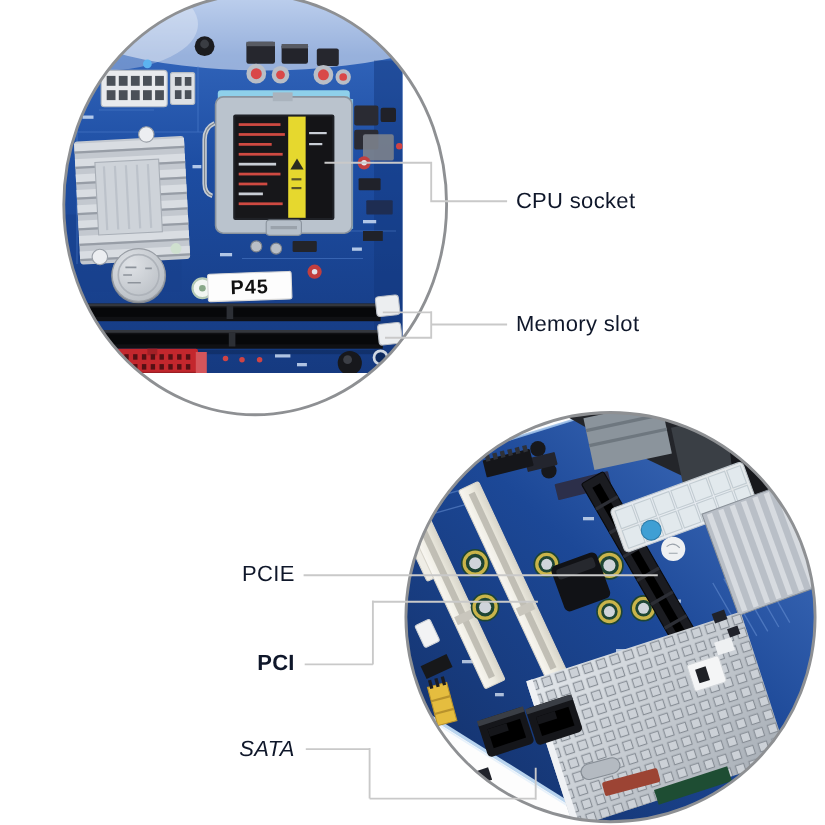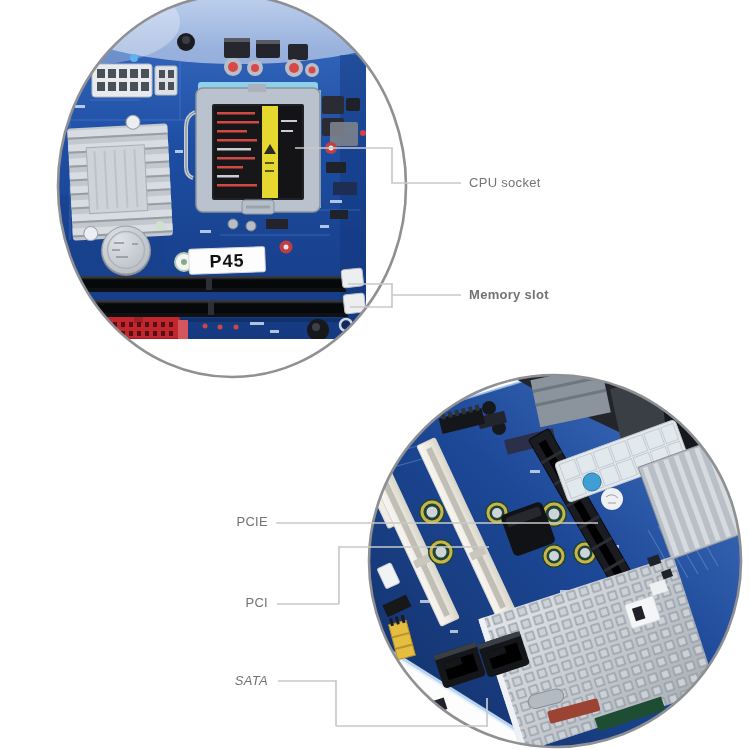--- a/index.html
+++ b/index.html
@@ -1,19 +1,19 @@
 <!DOCTYPE html>
 <html><head>
 <meta charset="utf-8">
 <style>
   html,body{margin:0;padding:0;background:#ffffff;}
   .stage{position:relative;width:750px;height:750px;background:#ffffff;overflow:hidden;
          font-family:"Liberation Sans",sans-serif;}
   .stage svg{position:absolute;left:0;top:0;}
-  .lbl{position:absolute;font-size:13px;line-height:22px;color:#737373;letter-spacing:.3px;
+  .lbl{position:absolute;font-size:20px;line-height:22px;color:#0f172a;letter-spacing:.3px;
        white-space:nowrap;}
   .lbl.right{}
 </style>
 </head>
 <body>
 
 <div class="stage">
 <svg width="750" height="750" viewBox="0 0 750 750">
 <defs>
   <clipPath id="topEllipse">
@@ -497,17 +497,17 @@
 <g fill="none" stroke="#c9c9c9" stroke-width="1.7">
   <path d="M295,148 H392 V183 H461"></path>
   <path d="M348,284 H392 M350,307 H392 M392,283 V308 M392,295 H461"></path>
   <path d="M276,523 H598"></path>
   <path d="M489,547 H339 M339,546 V604 M339,604 H277"></path>
   <path d="M278,681 H336 M336,680 V726 M336,726 H487 M487,727 V698"></path>
 </g>
 </svg>
 
 <div class="lbl" style="left:469px;top:172px;">CPU socket</div>
-<div class="lbl" style="left:469px;top:284px;font-weight:bold;">Memory slot</div>
+<div class="lbl" style="left:469px;top:284px;">Memory slot</div>
 <div class="lbl right" style="right:482px;top:511px;">PCIE</div>
-<div class="lbl right" style="right:482px;top:592px;">PCI</div>
+<div class="lbl right" style="right:482px;top:592px;font-weight:bold;">PCI</div>
 <div class="lbl right" style="right:482px;top:670px;font-style:italic;">SATA</div>
 </div>
 
 </body></html>

